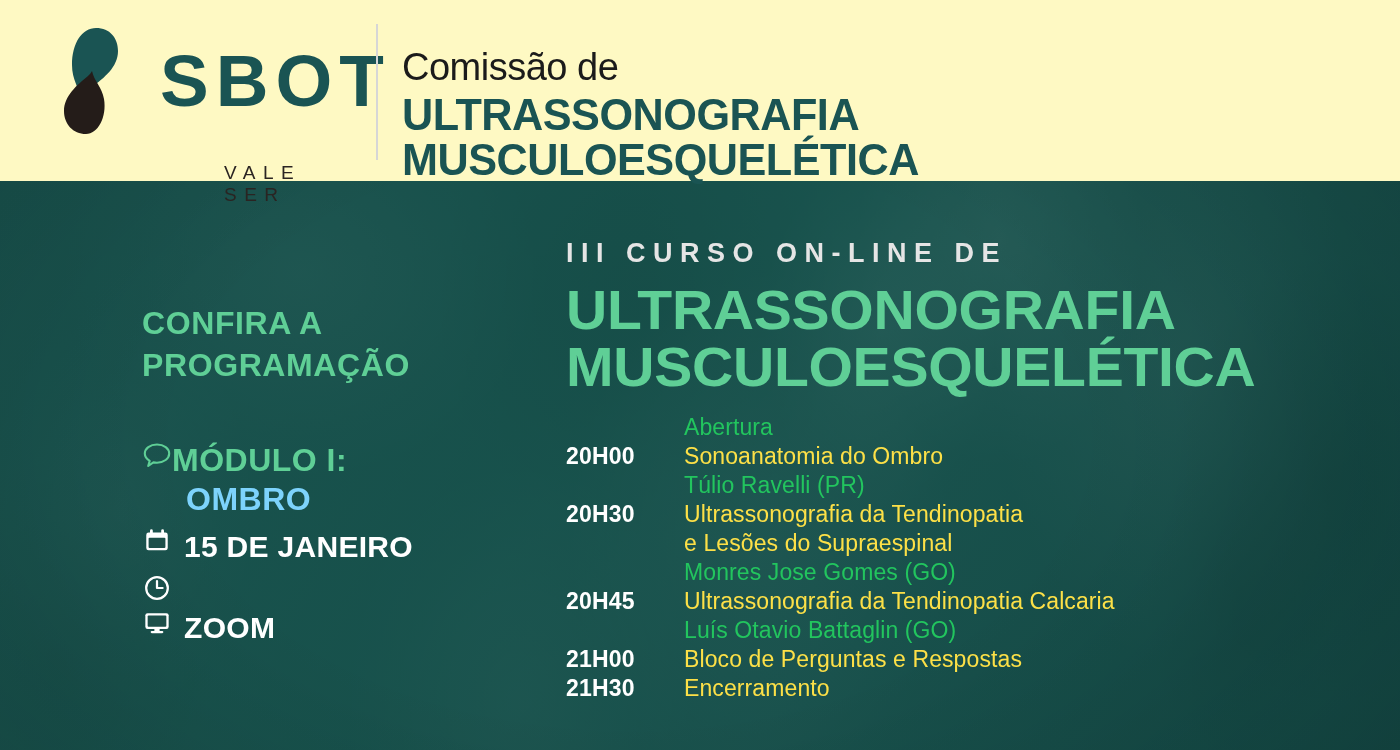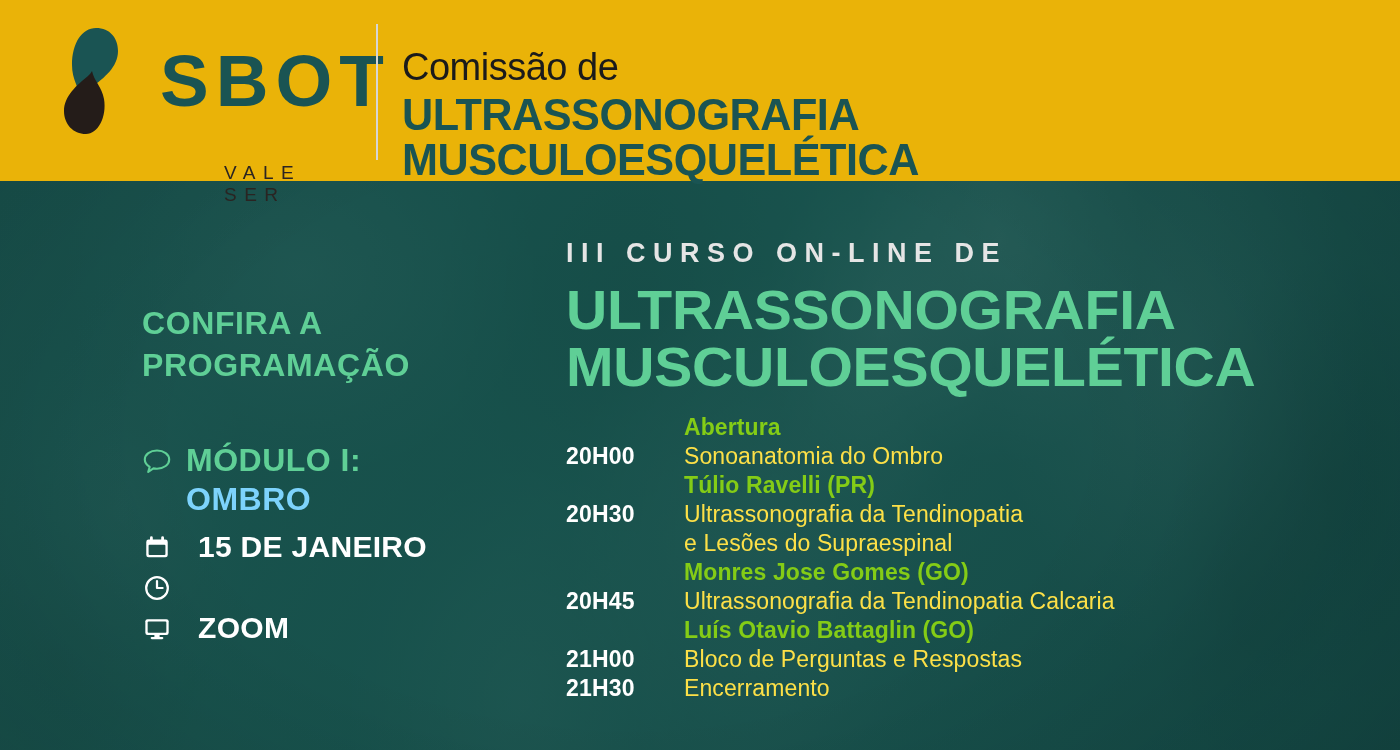--- a/index.html
+++ b/index.html
@@ -8,21 +8,21 @@
     width:1400px; height:750px; overflow:hidden;
     font-family:"Liberation Sans", sans-serif;
     -webkit-font-smoothing:antialiased;
   }
 
   .poster{ position:relative; width:1400px; height:750px; overflow:hidden; background:#1d4f4a; }
 
   
   .header{
     position:absolute; left:0; top:0; width:1400px; height:181px;
-    background:#eab308; z-index:20;
+    background:#fef9c3; z-index:20;
   }
   .logo-block{
     position:absolute; left:52px; top:22px; width:300px; height:140px;
   }
   .logo-mark{ position:absolute; left:4px; top:3px; width:72px; height:112px; }
   .logo-word{
     position:absolute; left:108px; top:22px;
     font-size:73px; font-weight:700; letter-spacing:7px;
     color:#1a5453; line-height:1; font-family:"Liberation Sans", sans-serif;
   }
@@ -78,21 +78,21 @@
     background:radial-gradient(ellipse 1100px 700px at 45% 45%, rgba(0,0,0,0) 40%, rgba(0,0,0,0.18) 100%);
   }
 
   
   .left{ position:absolute; left:142px; top:302px; width:400px; z-index:10; }
   .confira{
     font-size:32px; font-weight:700; color:#5fcf96; line-height:1.32;
     letter-spacing:0.6px;
   }
   .modulo-block{ margin-top:54px; }
-  .info-row{ display:flex; align-items:center; gap:14px; }
+  .info-row{ display:flex; }
   .info-row + .info-row{ margin-top:4px; }
   .icon{ flex:0 0 auto; width:30px; height:30px; display:flex; align-items:center; justify-content:center; }
   .modulo-text{
     font-size:32px; font-weight:700; color:#5fcf96; line-height:1.28; letter-spacing:0.5px;
   }
   .modulo-line2{
     margin-left:44px; font-size:32px; font-weight:700; color:#7dd3fc;
     line-height:1.28; letter-spacing:0.5px; margin-top:-2px;
   }
   .info-text{
@@ -115,21 +115,21 @@
 
   .schedule{ margin-top:18px; }
   .sch-row{ display:flex; align-items:baseline; line-height:1.0; }
   .sch-time{
     flex:0 0 118px; font-size:23px; font-weight:700; color:#ffffff;
     letter-spacing:0.2px; padding:3px 0;
   }
   .sch-title{
     font-size:23px; font-weight:400; color:#fde047; letter-spacing:0.1px; padding:3px 0;
   }
-  .sch-title.light{ font-weight:700; color:#84cc16; }
+  .sch-title.light{ font-weight:400; color:#22c55e; }
 </style>
 </head>
 <body>
 
 <div class="poster">
 
   <div class="header">
 
     <div class="logo-block">
       <div class="logo-mark">

